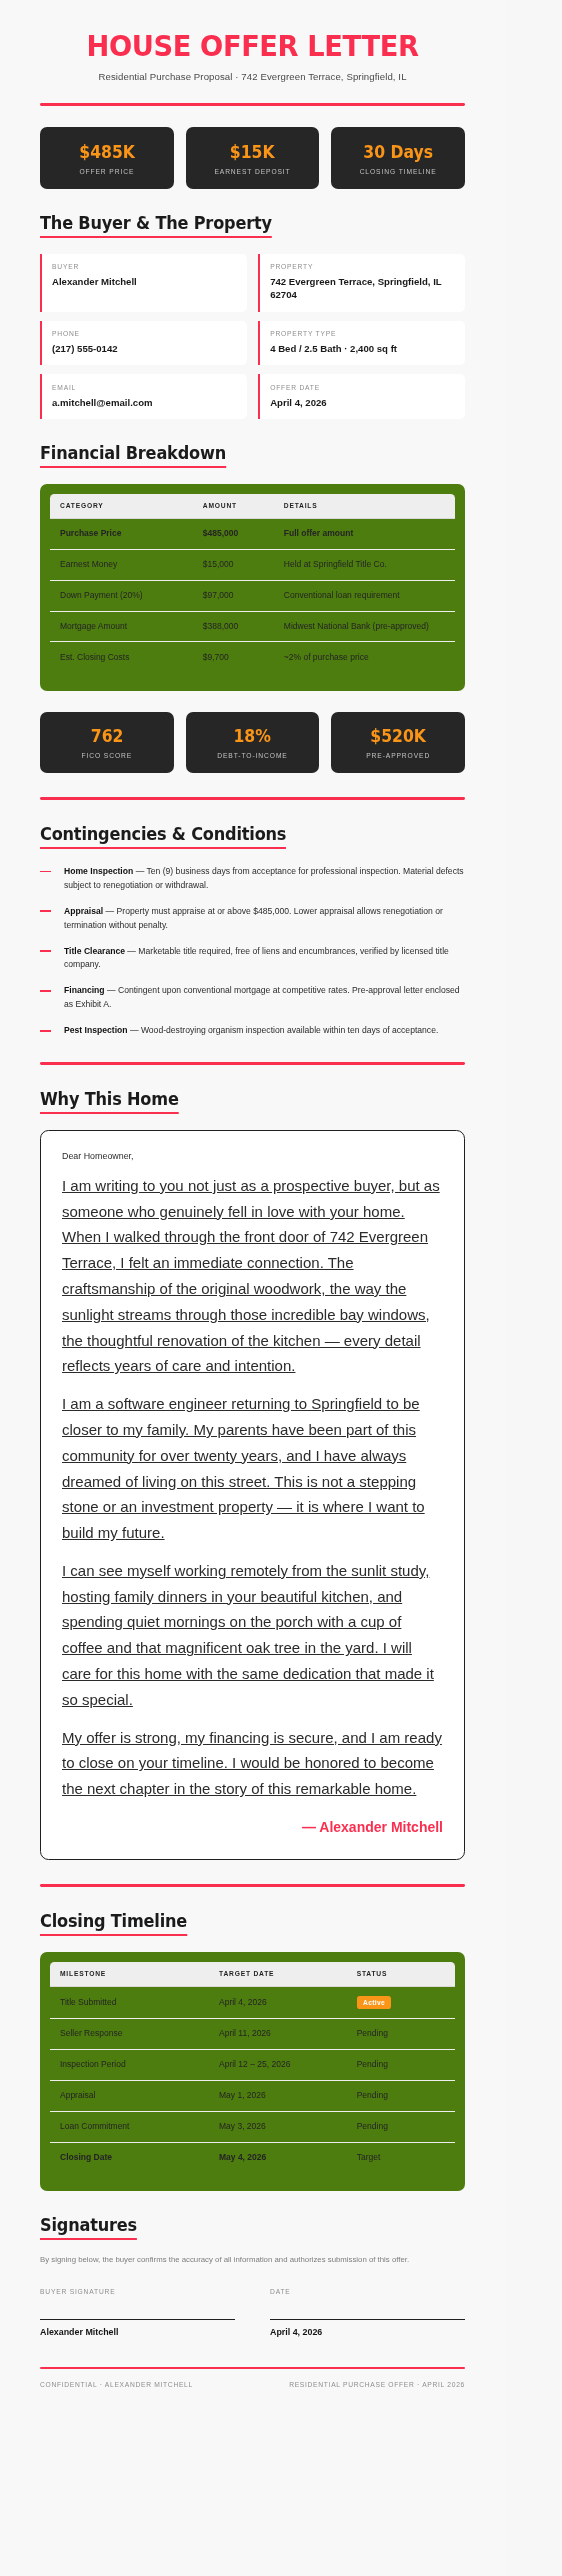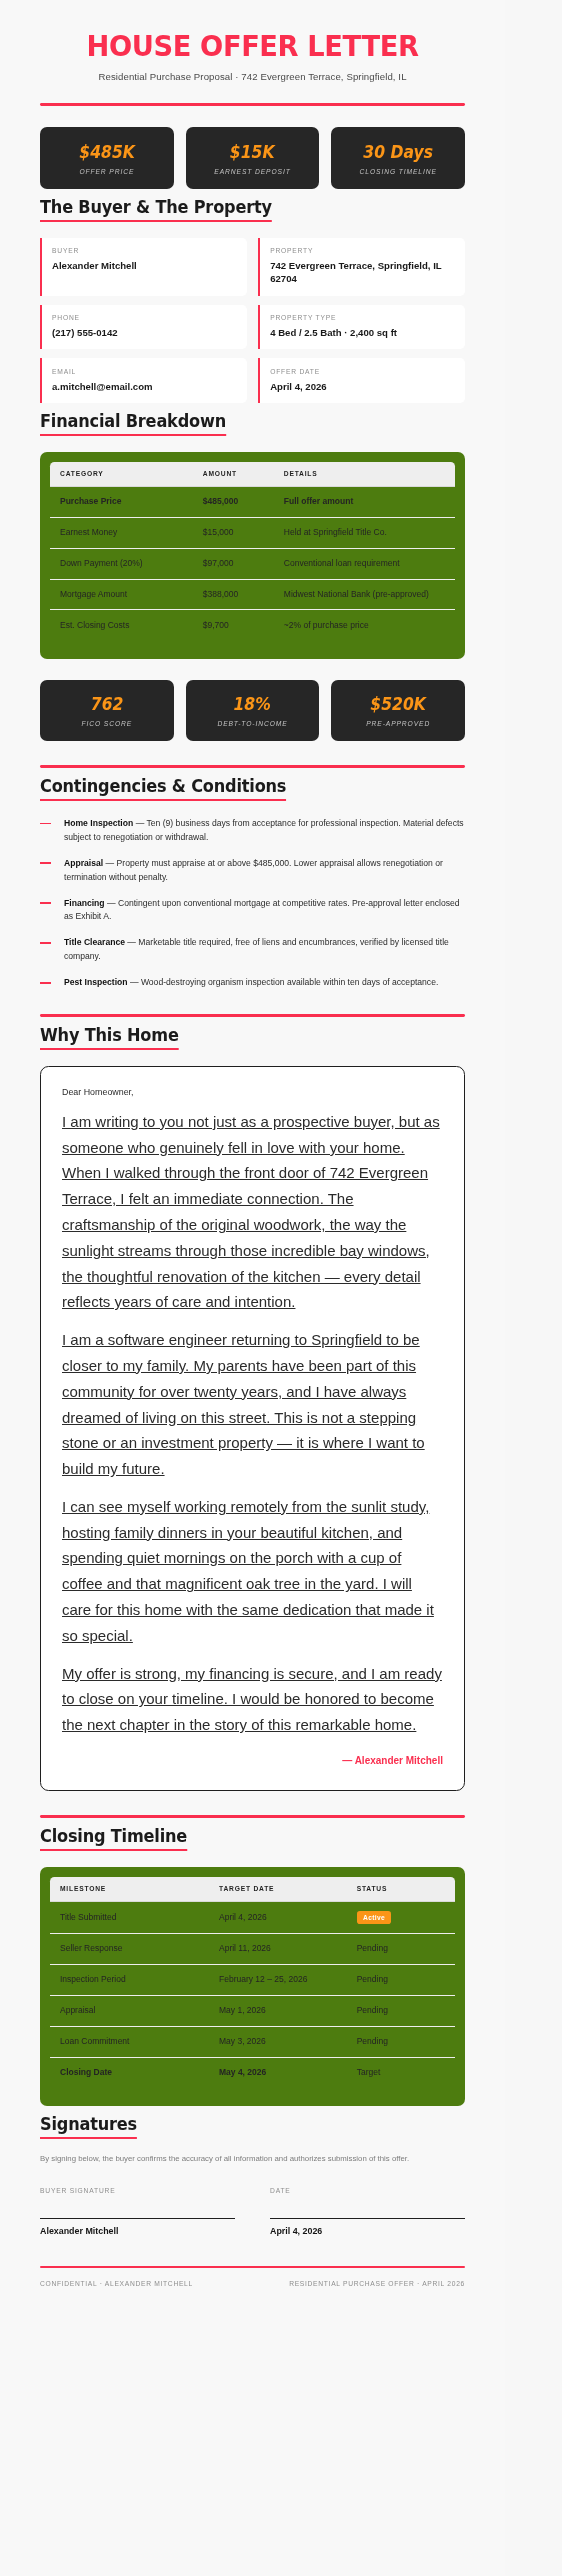--- a/index.html
+++ b/index.html
@@ -48,21 +48,20 @@
     height: 2.8px;
     background: #fa2f4f;
     border-radius: 1.4px;
   }
 
   
   .stat-row {
     display: flex;
     gap: 12px;
     margin-top: 21px;
-    font-style: italic;
   }
   .stat-card {
     flex: 1 1 0;
     background: #262626;
     border-radius: 7px;
     padding: 15.6px 5.7px 14px 5.7px;
     text-align: center;
   }
   .stat-value {
     font-family: "DejaVu Sans", sans-serif;
@@ -74,21 +73,21 @@
   }
   .stat-label {
     margin-top: 6.4px;
     font-size: 6.7px;
     letter-spacing: 0.9px;
     color: #c2c2c2;
     text-transform: uppercase;
   }
 
   
-  .section { margin-top: 8px; }
+  .section { margin-top: 24px; }
   .section-heading {
     display: inline-block;
     font-family: "DejaVu Sans", sans-serif;
     font-weight: bold;
     font-size: 17px;
     letter-spacing: -0.2px;
     color: #1b1b1b;
     border-bottom: 2.5px solid #fa2f4f;
     padding-bottom: 3.5px;
     transform: scaleX(0.95);
@@ -219,21 +218,21 @@
     font-size: 15px;
     line-height: 1.72;
     color: #2b2b2b;
     margin-bottom: 12px;
     text-align: left;
     text-decoration: underline;
   }
   .letter-sign {
     margin-top: 17px;
     text-align: right;
-    font-size: 10px;
+    font-size: 14px;
     font-weight: bold;
     color: #fa2f4f;
   }
 
   
   .sig-note {
     margin-top: 14px;
     font-size: 7.8px;
     color: #7d7d7d;
     line-height: 1.6;
@@ -399,25 +398,25 @@
       <li class="cond-item">
         <span class="cond-dash"></span>
         <span class="cond-term">Home Inspection</span><span> — Ten (9) business days from acceptance for professional inspection. Material defects subject to renegotiation or withdrawal.</span>
       </li>
       <li class="cond-item">
         <span class="cond-dash"></span>
         <span class="cond-term">Appraisal</span><span> — Property must appraise at or above $485,000. Lower appraisal allows renegotiation or termination without penalty.</span>
       </li>
       <li class="cond-item">
         <span class="cond-dash"></span>
-        <span class="cond-term">Financing</span><span> — Contingent upon conventional mortgage at competitive rates. Pre-approval letter enclosed as Exhibit A.</span>
+        <span class="cond-term">Title Clearance</span><span> — Marketable title required, free of liens and encumbrances, verified by licensed title company.</span>
       </li>
       <li class="cond-item">
         <span class="cond-dash"></span>
-        <span class="cond-term">Title Clearance</span><span> — Marketable title required, free of liens and encumbrances, verified by licensed title company.</span>
+        <span class="cond-term">Financing</span><span> — Contingent upon conventional mortgage at competitive rates. Pre-approval letter enclosed as Exhibit A.</span>
       </li>
       <li class="cond-item">
         <span class="cond-dash"></span>
         <span class="cond-term">Pest Inspection</span><span> — Wood-destroying organism inspection available within ten days of acceptance.</span>
       </li>
     </ul>
   </div>
 
   <div class="divider-rule"></div>
 
@@ -452,21 +451,21 @@
             <td>April 4, 2026</td>
             <td><span class="badge">Active</span></td>
           </tr>
           <tr>
             <td>Seller Response</td>
             <td>April 11, 2026</td>
             <td>Pending</td>
           </tr>
           <tr>
             <td>Inspection Period</td>
-            <td>February 12 – 25, 2026</td>
+            <td>April 12 – 25, 2026</td>
             <td>Pending</td>
           </tr>
           <tr>
             <td>Appraisal</td>
             <td>May 1, 2026</td>
             <td>Pending</td>
           </tr>
           <tr>
             <td>Loan Commitment</td>
             <td>May 3, 2026</td>

